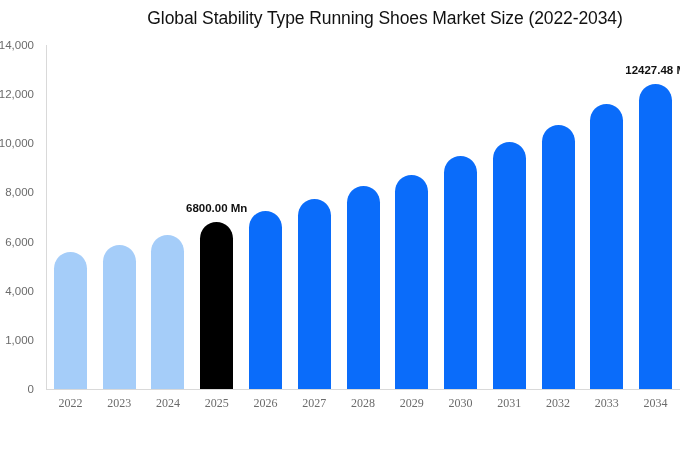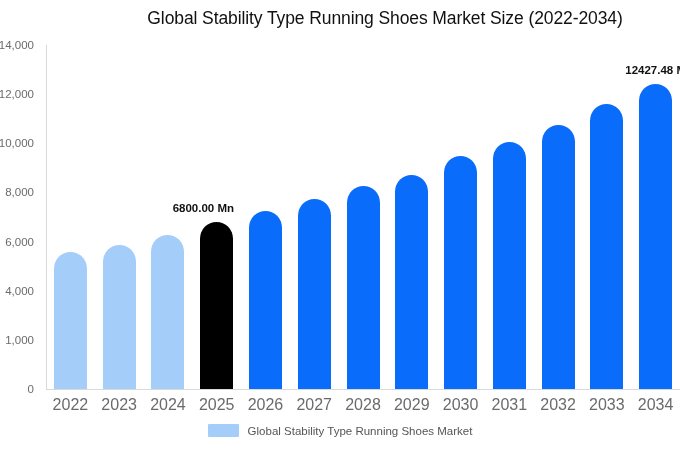--- a/index.html
+++ b/index.html
@@ -95,23 +95,24 @@
     font-weight: bold;
     color: #111111;
     white-space: nowrap;
   }
   
   .x-tick {
     position: absolute;
     top: 396px;
     width: 60px;
     text-align: center;
-    font-size: 16px;
+    font-size: 12px;
     color: #6b6b6b;
     white-space: nowrap;
+    font-family: Liberation Serif, serif;
   }
   
   #legend {
     position: absolute;
     left: 0;
     top: 424px;
     width: 680px;
     display: flex;
     justify-content: center;
     align-items: center;
@@ -184,30 +185,26 @@
         <div class="bar" style="height: 263.946px; background: rgb(10, 108, 250);"></div>
       </div>
       <div class="bar-slot" style="left: 544.346px; height: 344px;">
         <div class="bar" style="height: 285.029px; background: rgb(10, 108, 250);"></div>
       </div>
       <div class="bar-slot" style="left: 593.115px; height: 344px;">
         <div class="bar" style="height: 305.361px; background: rgb(10, 108, 250);"></div>
       </div>
     </div>
 
-  <div id="legend">
-    <div id="legend-swatch" style="background: rgb(165, 205, 249);"></div>
-    <div id="legend-label">Global Stability Type Running Shoes Market</div>
-  </div>
 
 <div class="x-tick" style="left: 40.3846px;">2022</div>
     <div class="x-tick" style="left: 89.1538px; text-align: center;">2023</div>
     <div class="x-tick" style="left: 137.923px;">2024</div>
     <div class="x-tick" style="left: 186.692px;">2025</div>
-    <div class="bar-value-label" style="top: 201.914px; left: 172.692px; width: 88px; text-align: left;">6800.00 Mn</div>
+    <div class="bar-value-label" style="top: 201.914px; left: 172.692px; width: 88px; text-align: center;">6800.00 Mn</div>
     <div class="x-tick" style="left: 235.462px;">2026</div>
     <div class="x-tick" style="left: 284.231px;">2027</div>
     <div class="x-tick" style="left: 333px;">2028</div>
     <div class="x-tick" style="left: 381.769px;">2029</div>
     <div class="x-tick" style="left: 430.538px;">2030</div>
     <div class="x-tick" style="left: 479.308px;">2031</div>
     <div class="x-tick" style="left: 528.077px;">2032</div>
     <div class="x-tick" style="left: 576.846px; text-align: center;">2033</div>
     <div class="x-tick" style="left: 625.615px;">2034</div>
     <div class="bar-value-label" style="top: 63.6391px; left: 611.615px; width: 88px; text-align: center;">12427.48 M</div>

